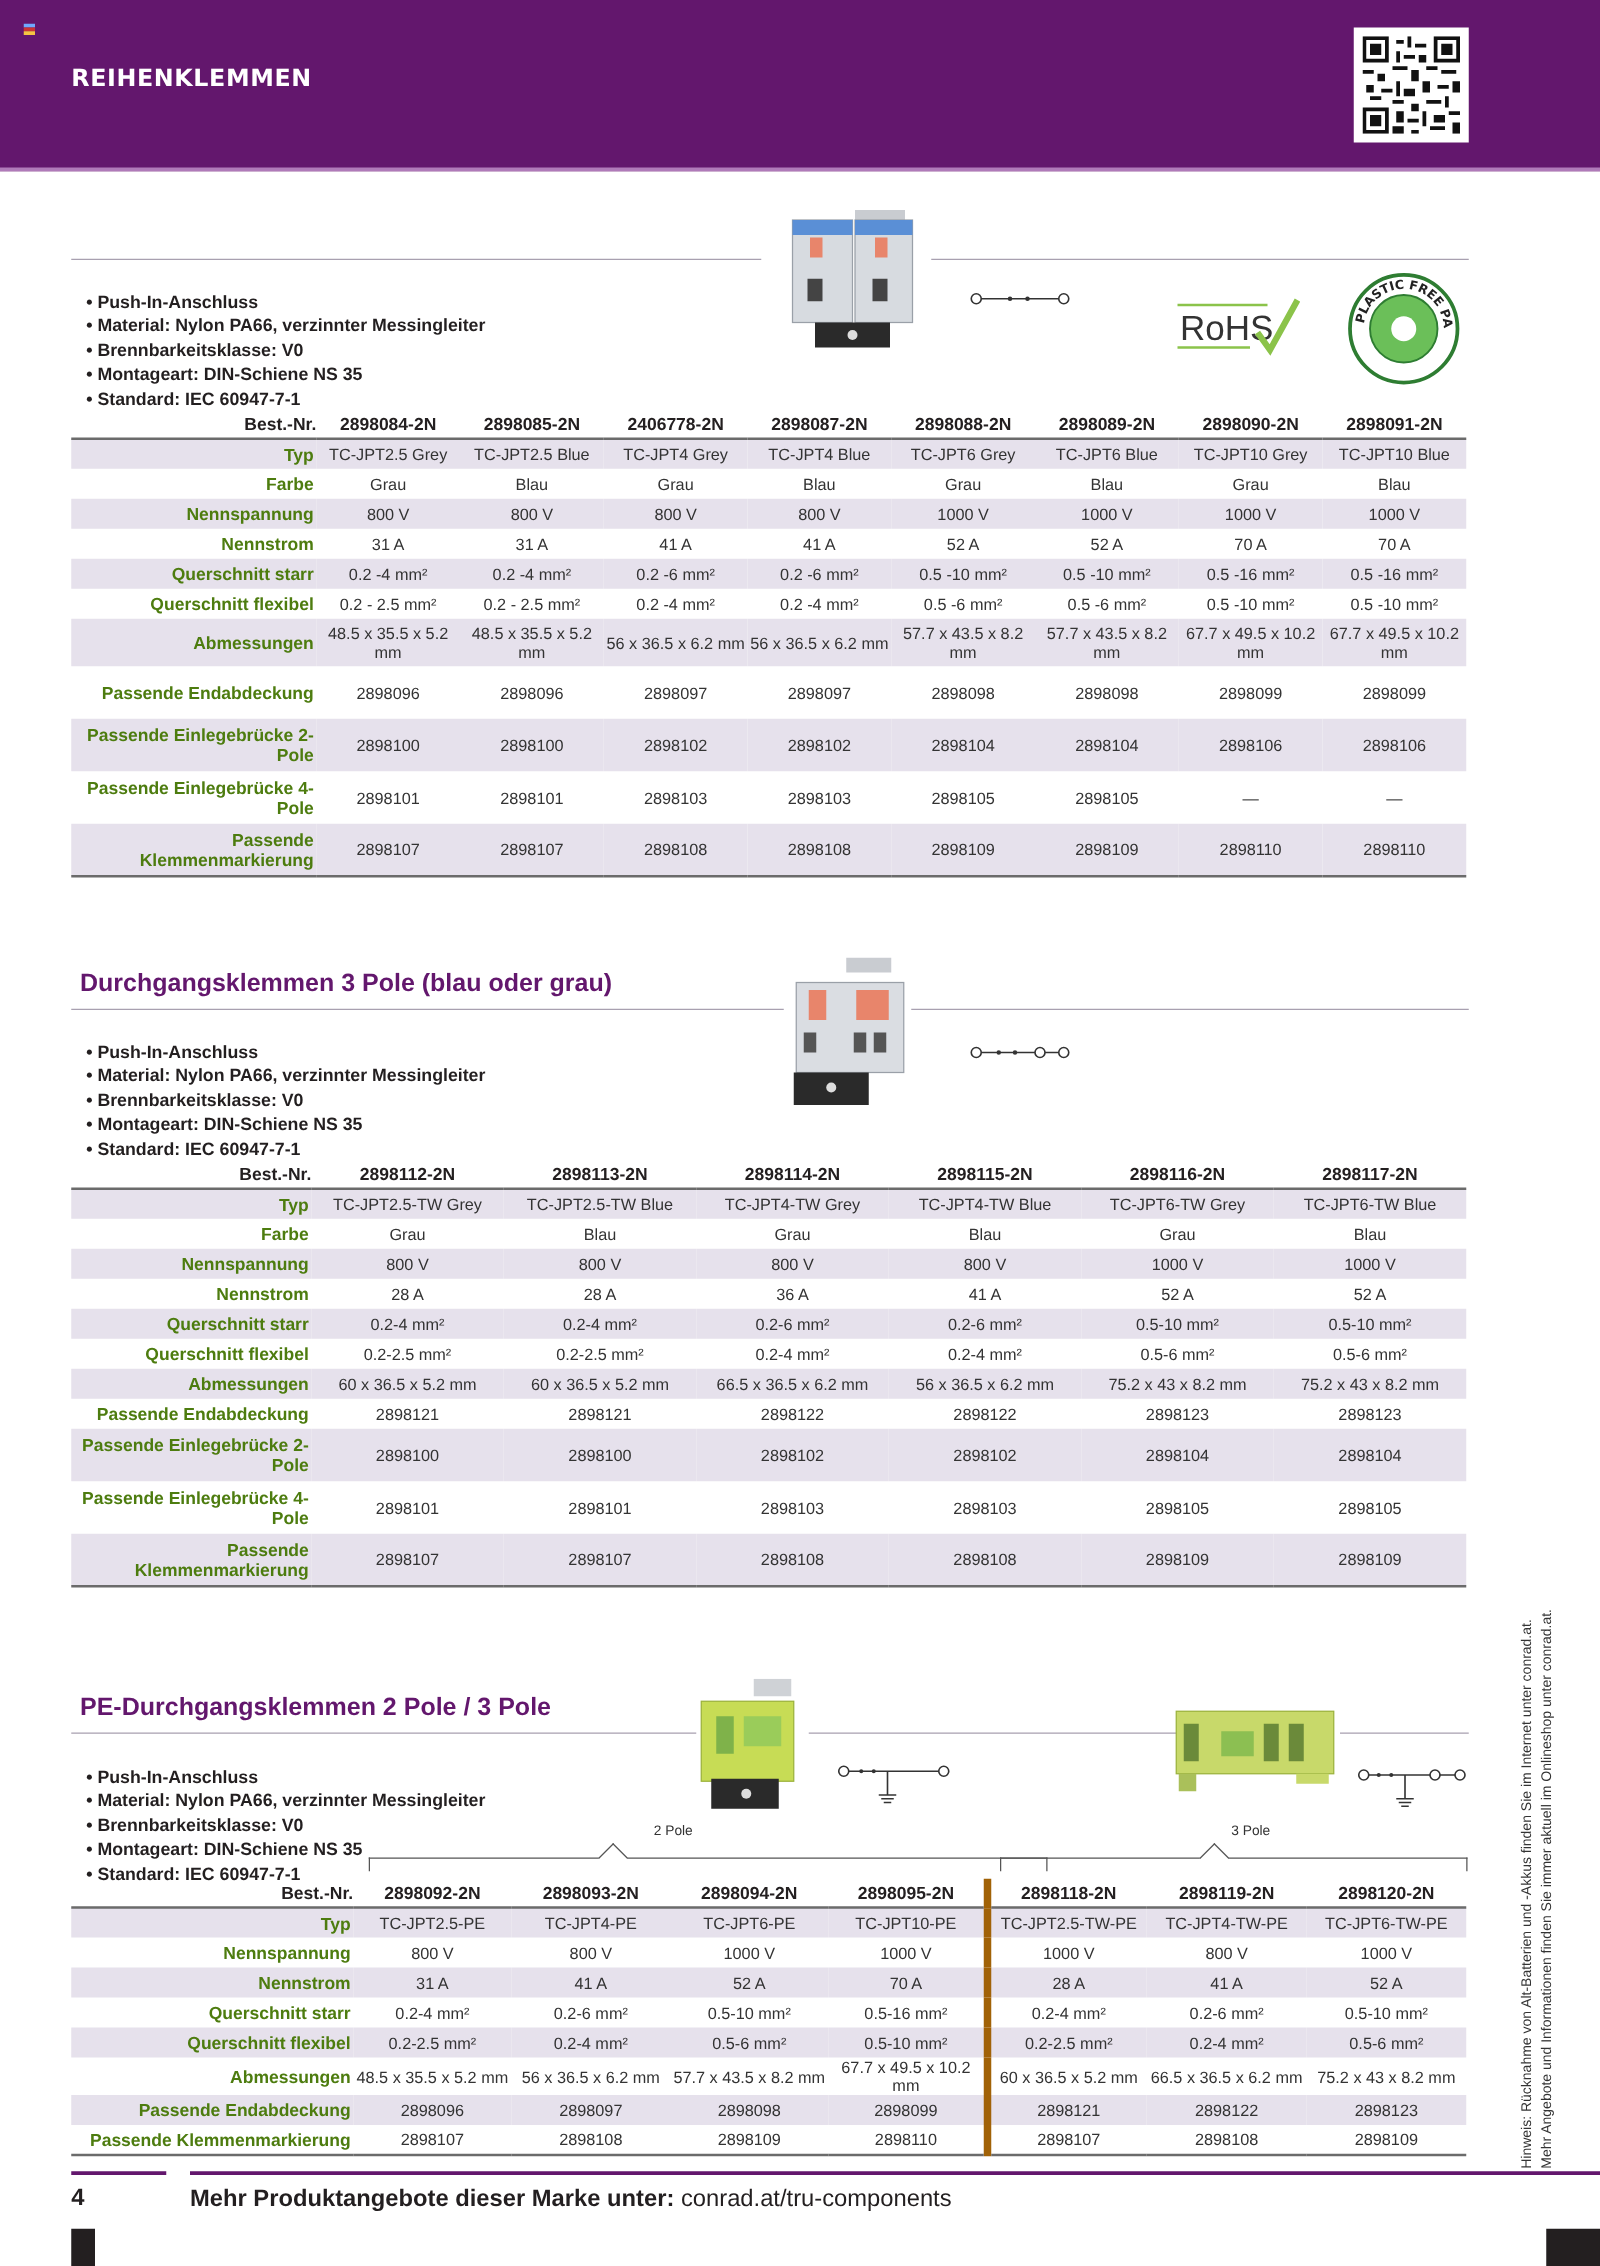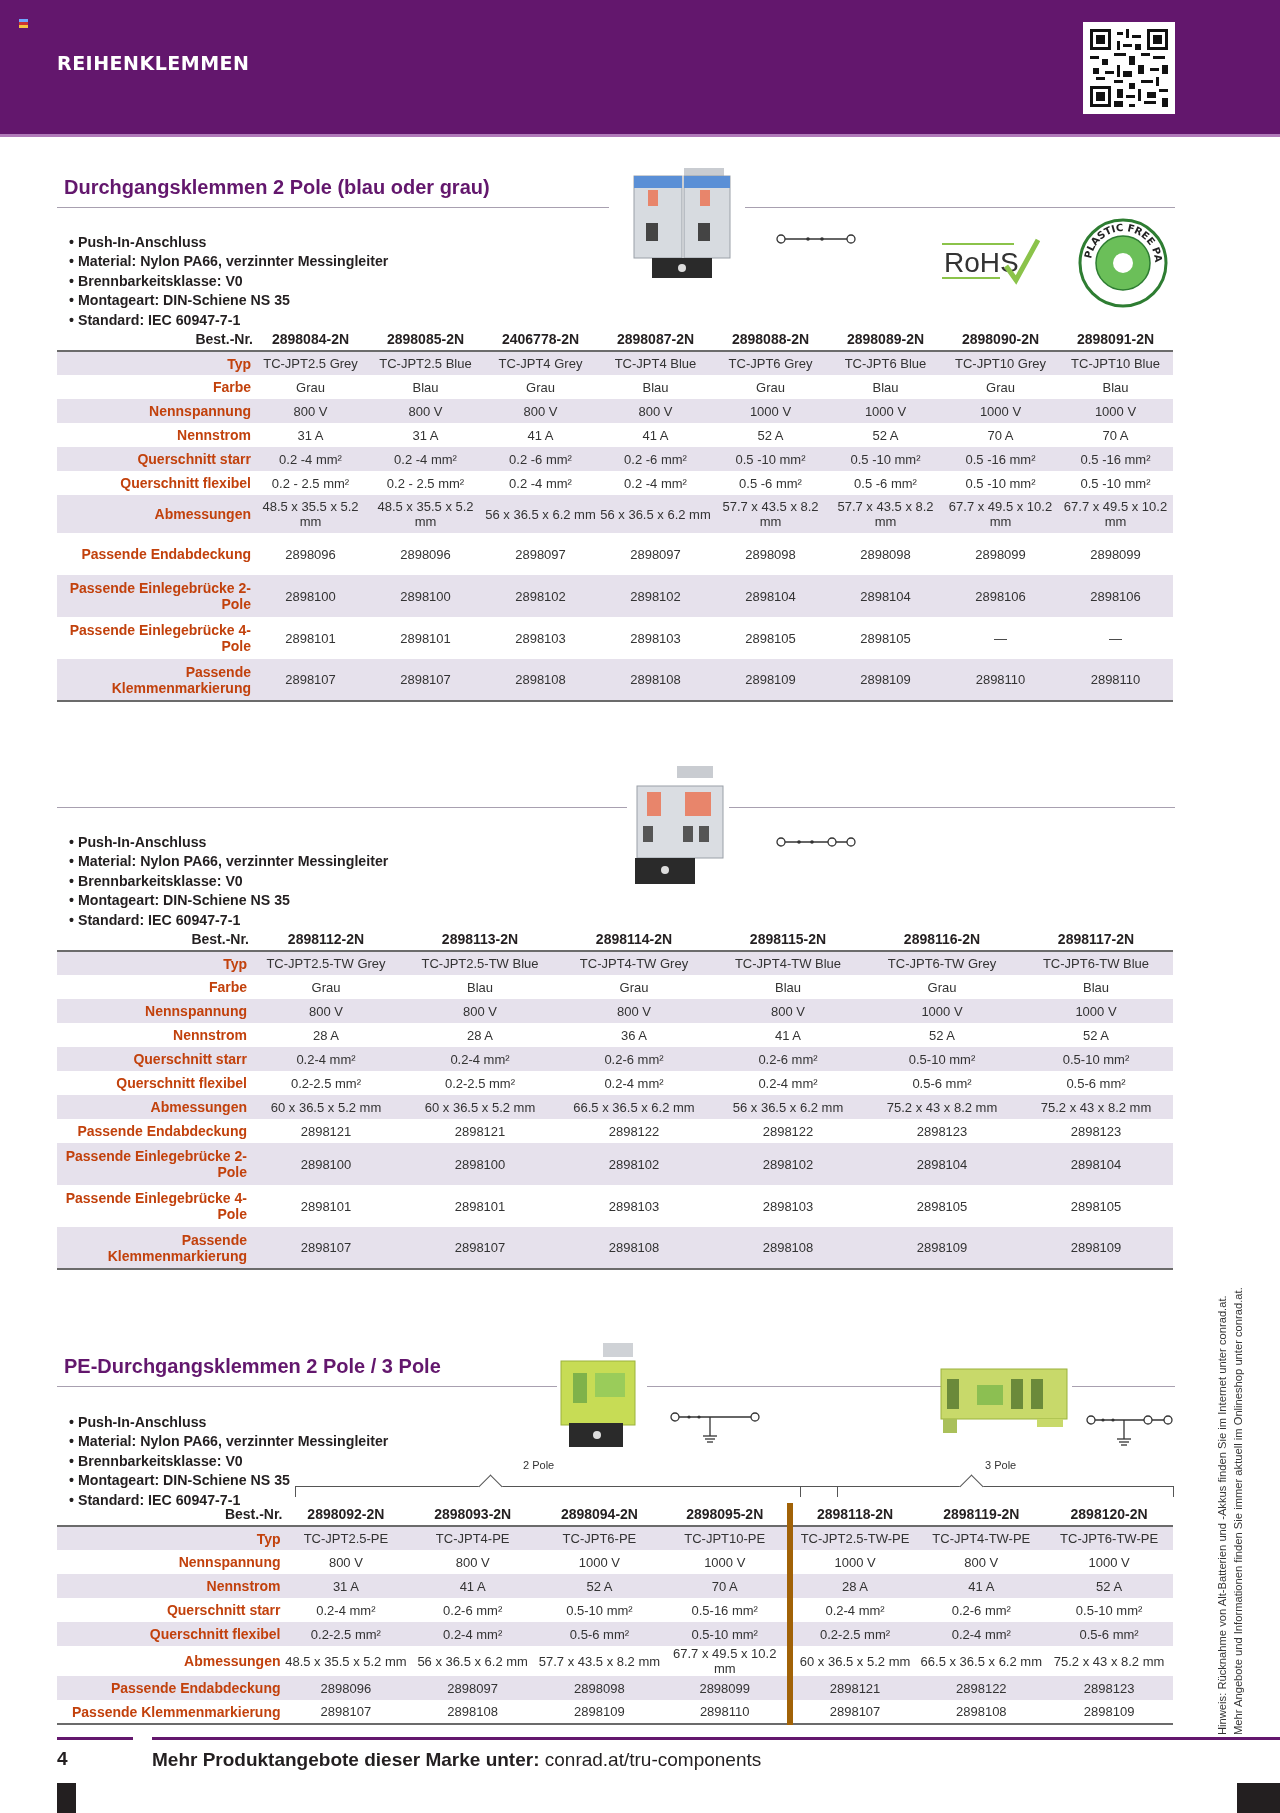--- a/index.html
+++ b/index.html
@@ -14,21 +14,21 @@
   .section { position:absolute; left:57px; width:1118px; }
   .sec-title { position:absolute; left:7px; top:0; font-weight:bold; font-size:20px; color:#63176d; }
   .sec-rule { position:absolute; left:0; height:1px; background:#a8a0b0; }
   .bullets { position:absolute; left:0; list-style:none; margin:12px; padding:0; font-weight:bold; font-size:14.2px; line-height:19.4px; }
   .bullets li::before { content:"• "; }
 
   table.spec { position:absolute; left:0; border-collapse:collapse; font-size:13px; }
   table.spec th { font-weight:bold; font-size:14px; text-align:center; height:22px; padding:0; border-bottom:2px solid #6b6b6b; }
   table.spec th.lbl, table.spec td.lbl { text-align:right; font-weight:bold; font-size:14px; padding-left:3px; }
   table.spec td { text-align:center; padding:0 2px; font-family:"Liberation Sans Narrow","Liberation Sans", sans-serif; font-stretch:condensed; color:#333; }
-  table.spec td.lbl { font-family:"Liberation Sans", sans-serif; color:#c2410c; }
+  table.spec td.lbl { font-family:"Liberation Sans", sans-serif; color:#4d7c0f; }
   table.spec tr.shade td { background:#e6e1ec; }
   table.spec tr:last-child td { border-bottom:2px solid #6b6b6b; }
   .divider-left { border-left:6px solid #a16207; }
 
   .img-box { position:absolute; }
   .schem { position:absolute; }
   .pole-label { position:absolute; font-size:11px; color:#333; }
   .bracket { position:absolute; border-top:1px solid #555; border-left:1px solid #555; border-right:1px solid #555; height:10px; }
   .bracket .notch { position:absolute; top:-9px; width:16px; height:16px; border-left:1px solid #555; border-top:1px solid #555; transform:rotate(45deg); background:#fff; }
 
@@ -96,21 +96,20 @@
           <rect x="8" y="24" width="3" height="2"></rect>
           <rect x="13" y="25" width="2" height="1"></rect>
           <rect x="18" y="24" width="4" height="1"></rect>
           <rect x="24" y="23" width="2" height="3"></rect>
       </g>
     </svg>
   </div>
 </div>
 
 <div class="section" style="top:176px; height:530px;">
-  <div class="sec-title">Durchgangsklemmen 2 Pole (blau oder grau)</div>
   <div class="sec-rule" style="top:31px; left:0; width:552px;"></div>
   <div class="sec-rule" style="top:31px; left:688px; width:430px;"></div>
   <ul class="bullets" style="top:45px;">
     <li>Push-In-Anschluss</li>
     <li>Material: Nylon PA66, verzinnter Messingleiter</li>
     <li>Brennbarkeitsklasse: V0</li>
     <li>Montageart: DIN-Schiene NS 35</li>
     <li>Standard: IEC 60947-7-1</li>
   </ul>
   <div class="img-box" style="left:555px; top:-8px; width:132px; height:122px;">
@@ -291,20 +290,21 @@
           <td>2898109</td>
           <td>2898109</td>
           <td>2898110</td>
           <td>2898110</td>
         </tr>
       </tbody>
   </table>
 </div>
 
 <div class="section" style="top:776px; height:490px;">
+  <div class="sec-title">Durchgangsklemmen 3 Pole (blau oder grau)</div>
   <div class="sec-rule" style="top:31px; left:0; width:570px;"></div>
   <div class="sec-rule" style="top:31px; left:672px; width:446px;"></div>
   <ul class="bullets" style="top:45px;">
     <li>Push-In-Anschluss</li>
     <li>Material: Nylon PA66, verzinnter Messingleiter</li>
     <li>Brennbarkeitsklasse: V0</li>
     <li>Montageart: DIN-Schiene NS 35</li>
     <li>Standard: IEC 60947-7-1</li>
   </ul>
   <div class="img-box" style="left:570px; top:-10px; width:102px; height:122px;">

